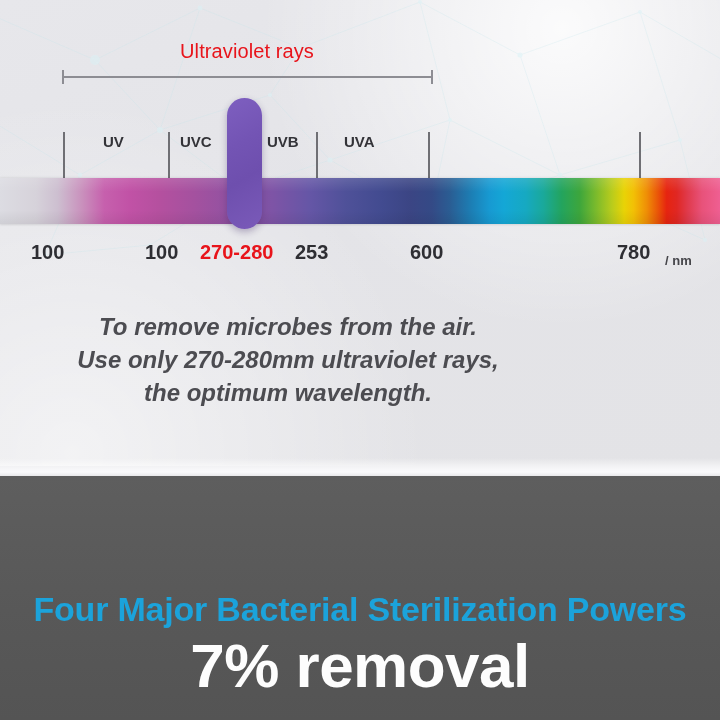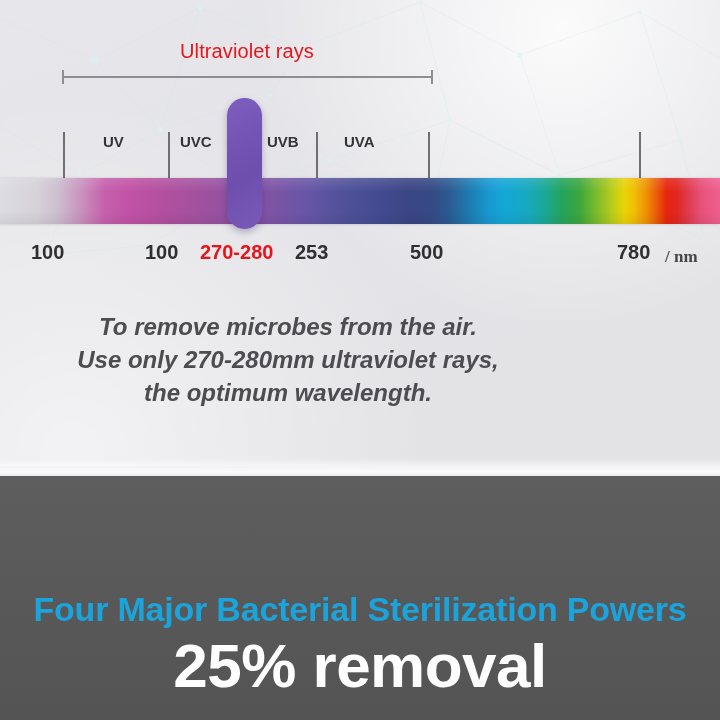--- a/index.html
+++ b/index.html
@@ -180,26 +180,25 @@
     position: absolute;
     top: 241px;
     font-size: 20px;
     font-weight: bold;
     color: #2e2e33;
     white-space: nowrap;
   }
   .scale-num.accent { color: #e8141b; }
   .unit {
     position: absolute;
-    top: 247px;
-    font-size: 17px;
+    top: 253px;
+    font-size: 13px;
     font-weight: bold;
     color: #45454a;
     white-space: nowrap;
-    font-family: Liberation Serif, serif;
   }
 
   
   .marker-pill {
     position: absolute;
     left: 227px;
     top: 98px;
     width: 35px;
     height: 131px;
     border-radius: 18px;
@@ -333,33 +332,33 @@
     <div class="spectrum-wrap">
       <div class="spectrum-bar"></div>
     </div>
 
     <div class="marker-pill"></div>
 
     <div class="scale-num" style="left:31px">100</div>
     <div class="scale-num" style="left:145px">100</div>
     <div class="scale-num accent" style="left:200px">270-280</div>
     <div class="scale-num" style="left:295px">253</div>
-    <div class="scale-num" style="left:410px">500</div>
+    <div class="scale-num" style="left:410px">600</div>
     <div class="scale-num" style="left:617px">780</div>
     <div class="unit" style="left:665px">/ nm</div>
 
     <div class="caption">
       <div>To remove microbes from the air.</div>
       <div>Use only 270-280mm ultraviolet rays,</div>
       <div>the optimum wavelength.</div>
     </div>
 
     <div class="panel-bottom-fade"></div>
   </div>
 
   <div class="divider-strip"></div>
 
   <div class="bottom-panel">
     <div class="headline-blue">Four Major Bacterial Sterilization Powers</div>
-    <div class="headline-white">25% removal</div>
+    <div class="headline-white">7% removal</div>
   </div>
 
 </div>
 
 </body></html>

